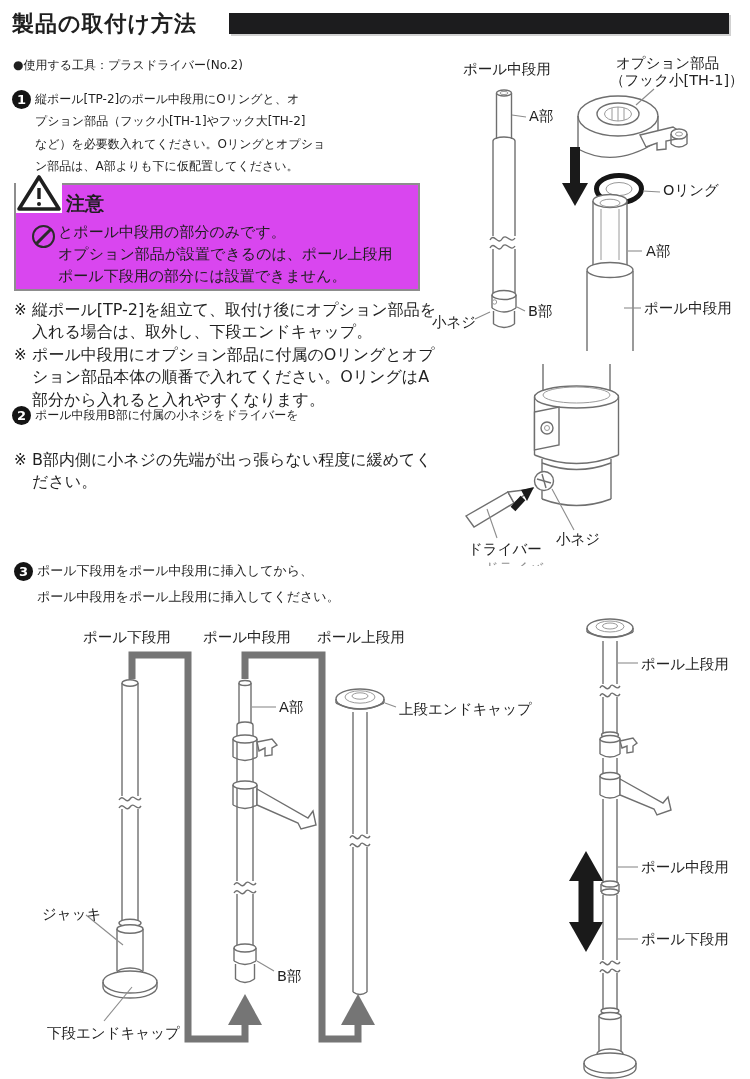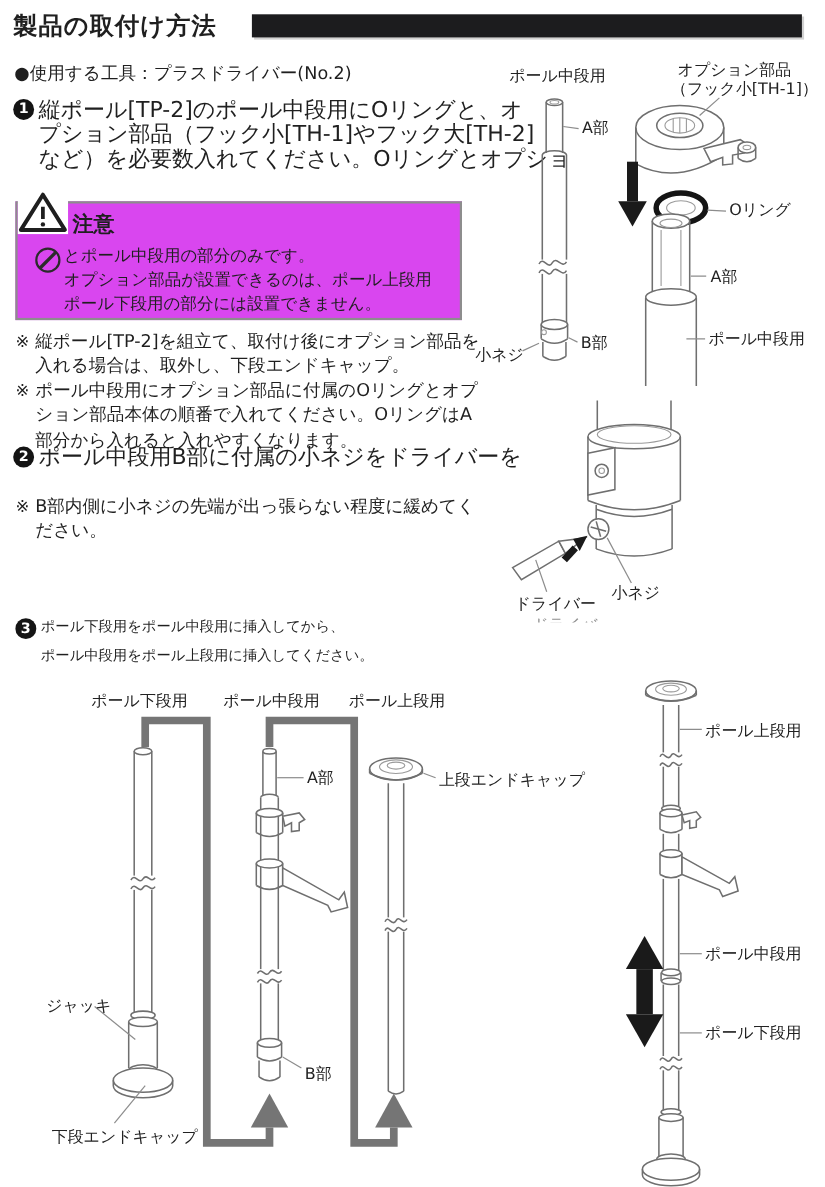--- a/index.html
+++ b/index.html
@@ -3,22 +3,22 @@
 <meta charset="utf-8">
 <style>
   html,body{margin:0;padding:0;background:#fff;}
   #canvas{position:relative;width:750px;height:1079px;background:#fff;overflow:hidden;
           font-family:"DejaVu Sans",sans-serif;color:#1f1f1f;}
   .abs{position:absolute;}
   
   .page-title{font-size:22px;font-weight:bold;letter-spacing:1px;}
   .title-bar{background:#1c1c1e;box-shadow:2px 2px 0 rgba(0,0,0,0.18);}
   
-  .tools{font-size:16px;}
-  .tl{white-space:nowrap;font-size:20px;line-height:22.3px;height:22.3px;}
+  .tools{font-size:12px;}
+  .tl{white-space:nowrap;font-size:12px;line-height:22.3px;height:22.3px;}
   .tl3{white-space:nowrap;font-size:13px;line-height:26px;height:26px;}
   .nl{white-space:nowrap;font-size:16px;line-height:22.3px;height:22.3px;}
   .badge{position:absolute;left:0;top:2px;width:19px;height:19px;border-radius:50%;
          background:#141414;color:#fff;font-size:13px;font-weight:bold;
          display:flex;align-items:center;justify-content:center;}
   .step-text{position:absolute;left:23px;top:0;}
   .note-marker{position:absolute;left:0;top:0;font-size:15px;line-height:22.3px;}
   .note-text{position:absolute;left:18px;top:0;}
   
   .caution-box{border:2px solid #8d8d8d;background:#d946ef;}
@@ -50,20 +50,21 @@
   <div class="abs title-bar" style="left:229px;top:13px;width:500px;height:21px;"></div>
 
   <div class="abs tools" style="left:13px;top:57px;">●使用する工具：プラスドライバー(No.2)</div>
 
   <div class="abs" style="left:12px;top:88px;width:430px;">
     <span class="badge">1</span>
     <div class="step-text">
       <div class="tl">縦ポール[TP-2]のポール中段用にOリングと、オ</div>
       <div class="tl">プション部品（フック小[TH-1]やフック大[TH-2]</div>
       <div class="tl">など）を必要数入れてください。Oリングとオプショ</div>
+      <div class="tl">ン部品は、A部よりも下に仮配置してください。</div>
     </div>
   </div>
 
   <div class="abs caution-box" style="left:14px;top:183px;width:402px;height:104px;">
     <svg class="abs" style="left:0;top:-12px;" width="46" height="40" viewBox="0 0 46 40">
       <rect x="0" y="0" width="46" height="40" class="wm"></rect>
       <polygon points="23,4 43,36 3,36" fill="#fff" stroke="#1f1f1f" stroke-width="3.6" stroke-linejoin="round"></polygon>
       <line x1="23" y1="15" x2="23" y2="26" stroke="#1f1f1f" stroke-width="3.4"></line>
       <circle cx="23" cy="31" r="2" fill="#1f1f1f"></circle>
     </svg>

